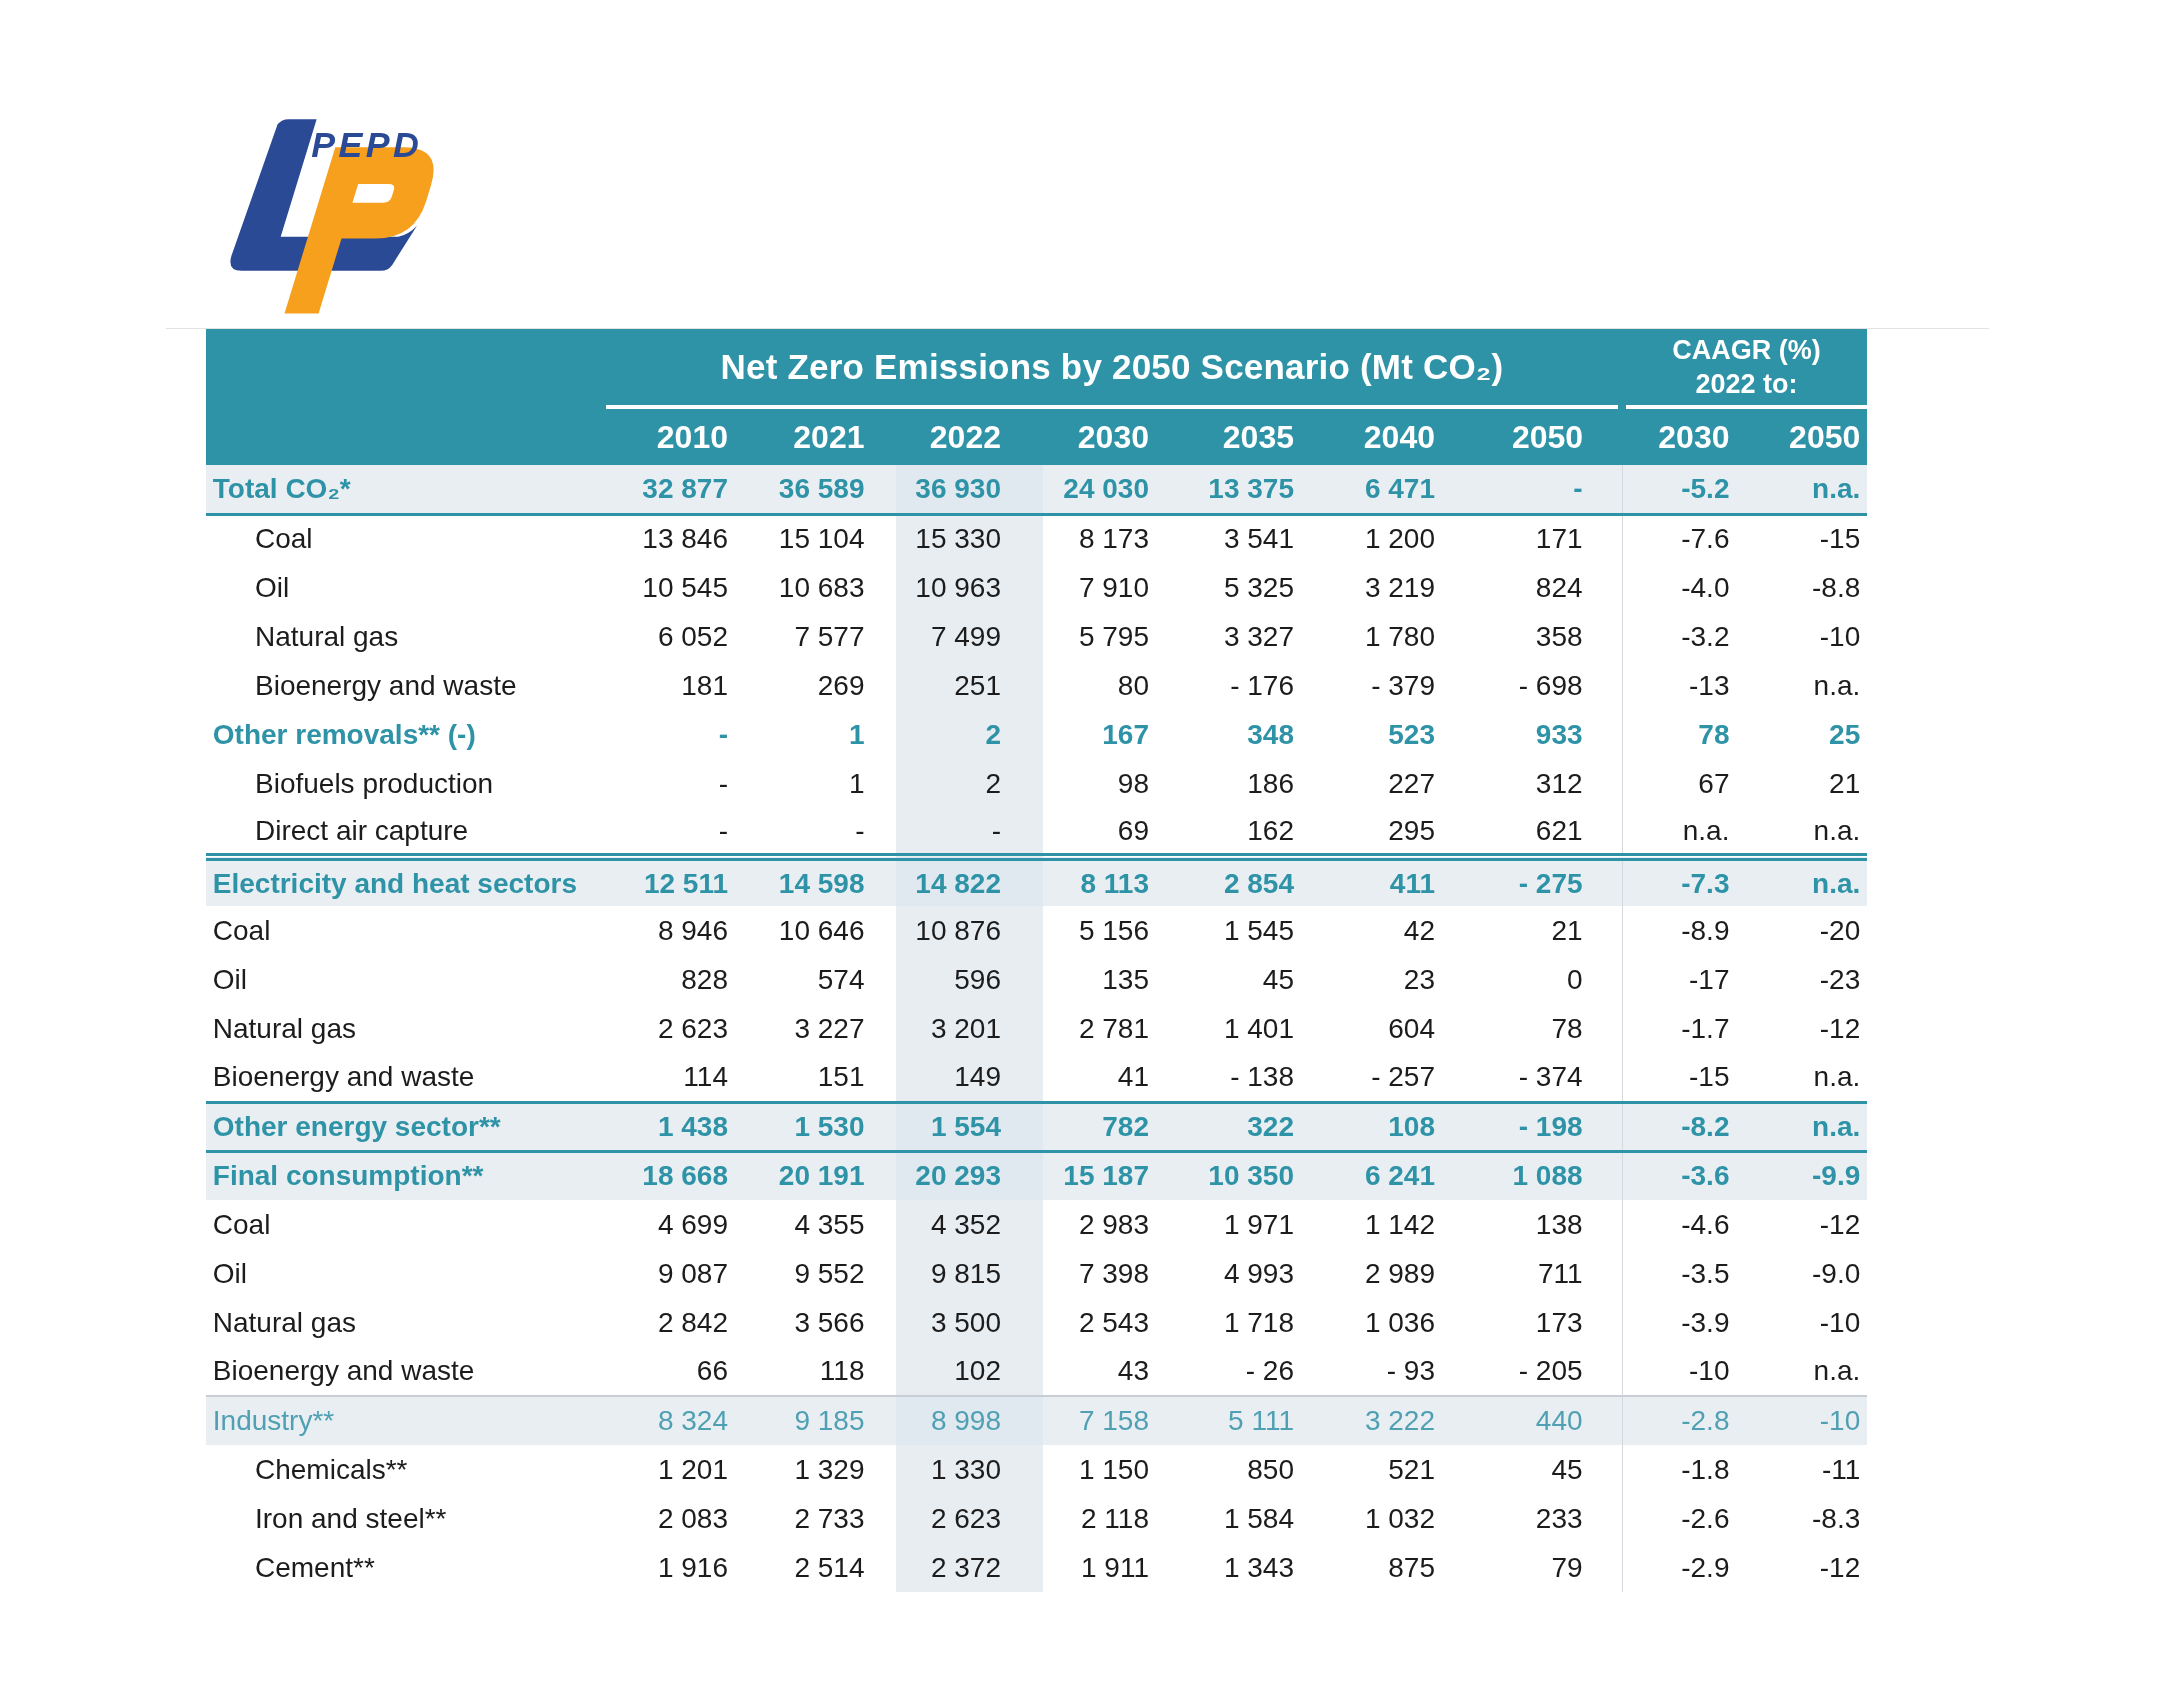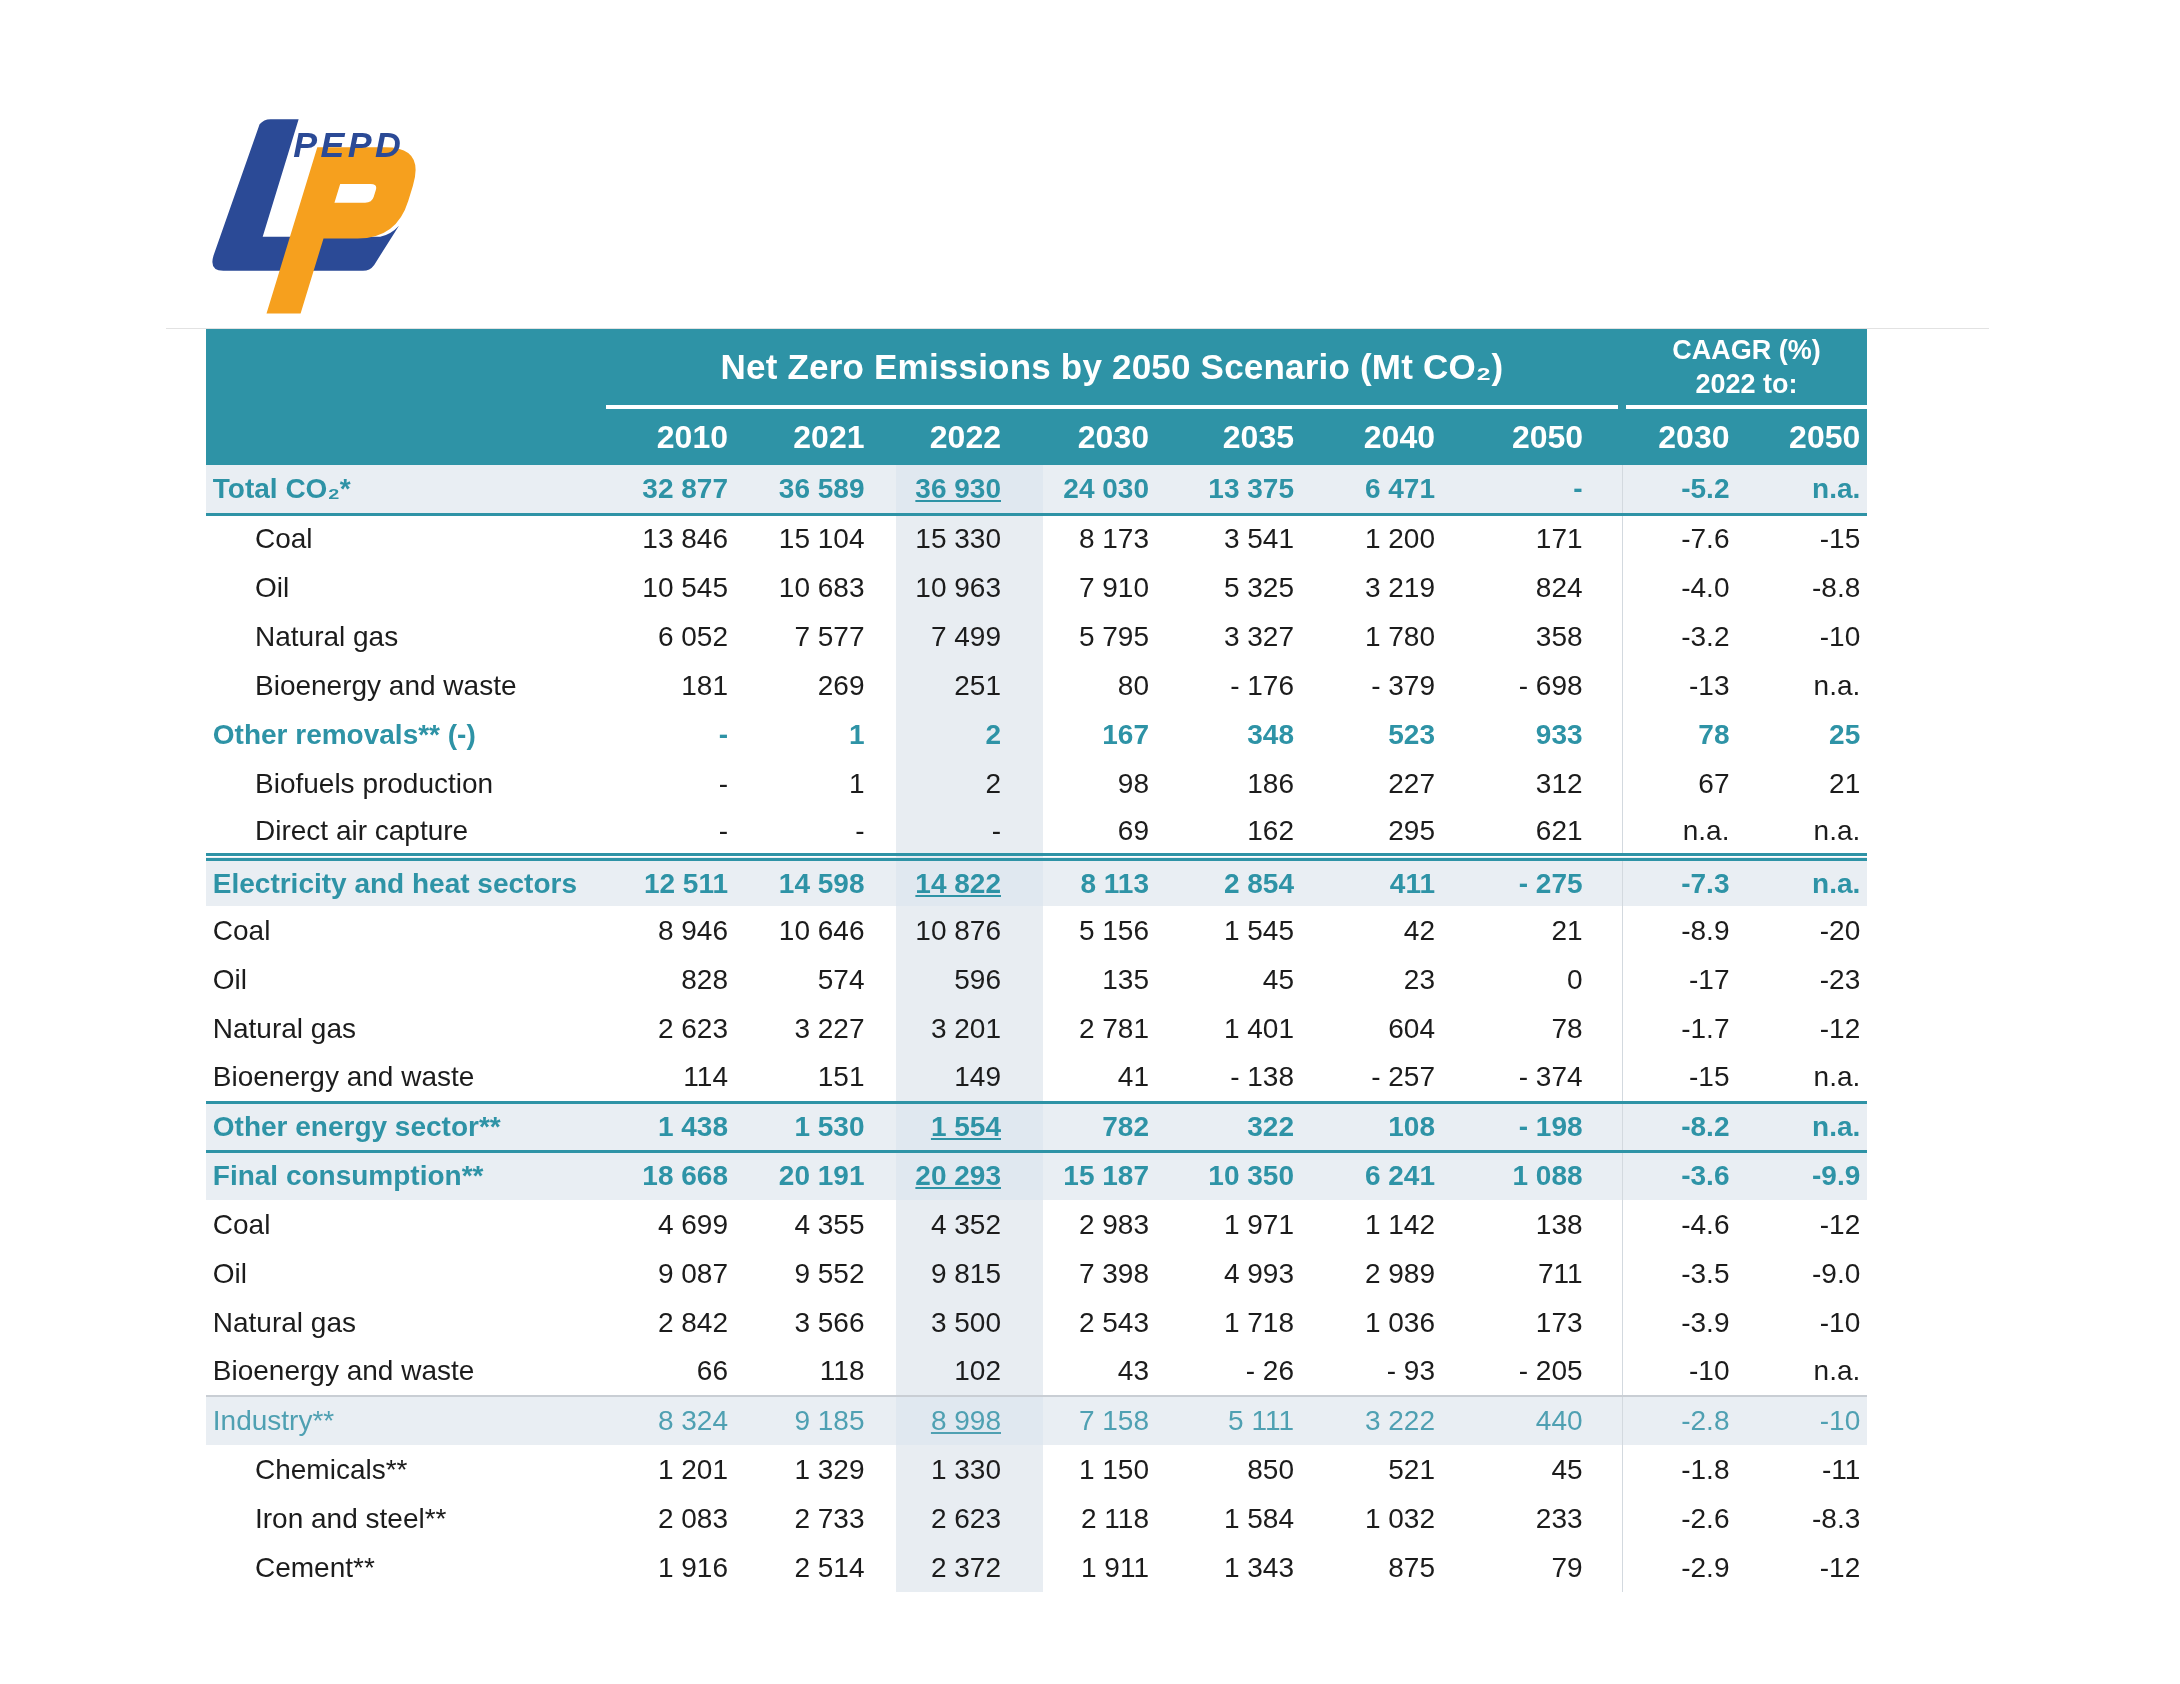--- a/index.html
+++ b/index.html
@@ -7,21 +7,21 @@
     --row-bg:#E9EEF3; --band:#E8EDF2; --band-bg:#E0E8F0;
     --sep-gray:#C9CED4; --divider:#D3D9DF; --ink:#1C1C1C;
   }
   *{box-sizing:border-box; margin:0; padding:0;}
   html,body{background:#ffffff;}
   body{
     width:2181px; height:1685px; position:relative; overflow:hidden;
     font-family:"Liberation Sans","DejaVu Sans",sans-serif; color:var(--ink);
   }
   .top-hairline{position:absolute; left:166px; top:328px; width:1823px; height:0.9px; background:#E2E2E2;}
-  .logo{position:absolute; left:208px; top:109px; width:225px; height:230px;text-align:right;}
+  .logo{position:absolute; left:226px; top:109px; width:225px; height:230px;text-align:right;}
 
   .table-wrap{position:absolute; left:206px; top:329px; width:1659px;}
   table.data{border-collapse:collapse; table-layout:fixed; width:1659px;}
   col.c-label{width:400px;} col.c1{width:133px;} col.c2{width:157px;} col.c3{width:147px;}
   col.c4{width:146px;} col.c5{width:142px;} col.c6{width:146px;} col.c7{width:145px;}
   col.c8{width:121px;} col.c9{width:124px;}
 
   thead th{background:var(--teal); color:#fff; font-weight:bold; vertical-align:middle;}
   tr.span-row th{height:78px;}
   th.h-scenario{font-size:35px; text-align:center; border-bottom:4.3px solid #fff; letter-spacing:0.2px;}
@@ -41,21 +41,21 @@
   tr.year-row th:nth-child(5), tbody td:nth-child(5){padding-right:40px;}
   tr.year-row th:nth-child(6), tbody td:nth-child(6){padding-right:37px;}
   tr.year-row th:nth-child(7), tbody td:nth-child(7){padding-right:42px;}
   tr.year-row th:nth-child(8), tbody td:nth-child(8){padding-right:39px;}
   tr.year-row th:nth-child(9), tbody td:nth-child(9){padding-right:13.6px;}
   tr.year-row th:nth-child(10), tbody td:nth-child(10){padding-right:6.8px;}
 
   
   tbody td:nth-child(4){background:var(--band);}
   tbody tr.bg td{background:var(--row-bg);margin-top:32px;}
-  tbody tr.bg td:nth-child(4){background:var(--band-bg);text-decoration:underline;}
+  tbody tr.bg td:nth-child(4){background:var(--band-bg);}
 
   
   tbody td:nth-child(9){border-left:1.7px solid var(--divider);}
 
   tbody tr.teal-bold td{color:var(--teal); font-weight:bold;}
   tbody tr.teal-light td{color:var(--teal-light); font-weight:normal;}
 
   tbody tr.sep-teal td{border-bottom:3.4px solid var(--teal);}
   tbody tr.sep-double td{border-bottom:8.5px double var(--teal);}
   tbody tr.sep-gray td{border-bottom:2.6px solid var(--sep-gray);}

